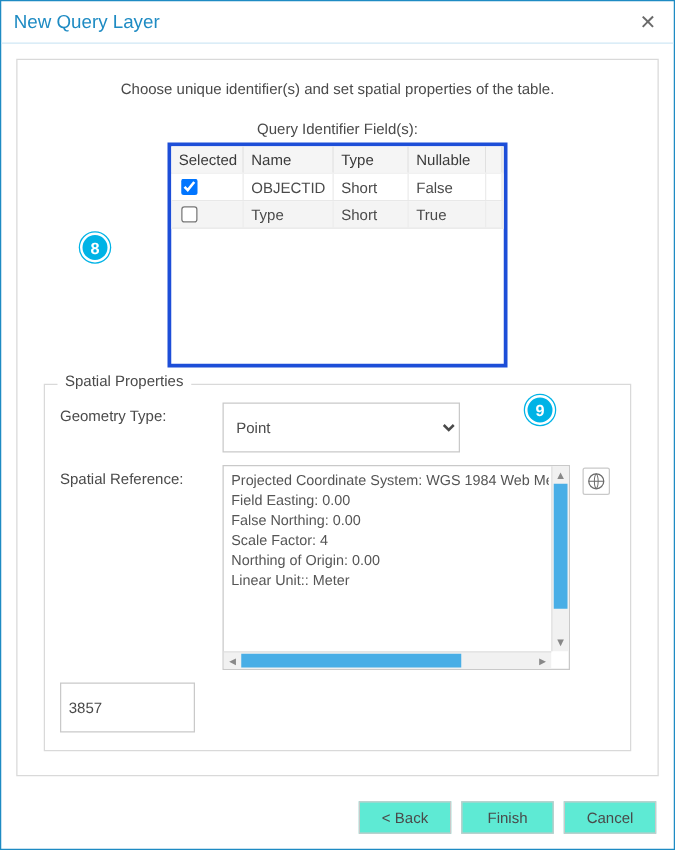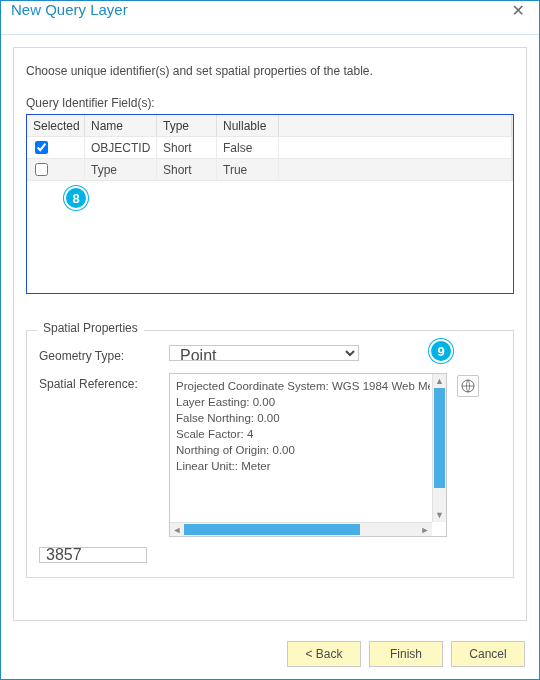--- a/index.html
+++ b/index.html
@@ -15,21 +15,21 @@
     height: 680px;
     border: 1px solid #1e8bc3;
     position: relative;
     display: flex;
     flex-direction: column;
   }
   .titlebar {
     height: 34px;
     border-bottom: 1px solid #cfe7f5;
     display: flex;
-    align-items: flex-start;
+    align-items: center;
     padding: 0 10px;
     color: #1e8bc3;
     font-size: 15px;
   }
   .titlebar .spacer { flex: 1; }
   .titlebar .close {
     font-size: 16px;
     color: #6a6a6a;
     cursor: pointer;
     padding: 0 4px;
@@ -40,25 +40,26 @@
     display: flex;
     flex-direction: column;
   }
   .inner-panel {
     flex: 1;
     border: 1px solid #d9d9d9;
     padding: 10px 12px 14px 12px;
     display: flex;
     flex-direction: column;
     position: relative;
+    align-items: center;
   }
   .instr { margin: 6px 0 18px 0; }
   .section-label { margin-bottom: 4px; }
   .grid {
-    border: 1px solid #1d4ed8;
+    border: 3px solid #1d4ed8;
     height: 180px;
     overflow: hidden;
     position: relative;
   }
   .grid-row {
     display: flex;
     height: 22px;
     align-items: center;
     border-bottom: 1px solid #e8e8e8;
     border-right: 1px solid #e8e8e8;
@@ -82,22 +83,22 @@
   .c-null { width: 62px; }
   .c-rest { flex: 1; }
   .grid-body .grid-row:nth-child(even) { background: #f4f4f4; }
   .grid-body .grid-row:nth-child(odd)  { background: #ffffff; }
   input[type=checkbox] {
     width: 13px; height: 13px; margin: 0 2px;
   }
 
   .fieldset {
     border: 1px solid #d9d9d9;
-    margin-top: 36px;
-    padding: 14px 28px 14px 12px;
+    margin-top: 13px;
+    padding: 14px 16px 14px 12px;
     position: relative;
   }
   .fieldset .legend {
     position: absolute;
     top: -10px;
     left: 10px;
     background: #fff;
     padding: 0 6px;
     color: #4a4a4a;
   }
@@ -105,22 +106,22 @@
     display: flex;
     align-items: flex-start;
     margin-bottom: 10px;
   }
   .form-row .lbl {
     width: 130px;
     padding-top: 4px;
   }
   select, input[type=text] {
     font-family: inherit;
-    font-size: 16px;
-    height: 16px;
+    font-size: 12px;
+    height: 40px;
     border: 1px solid #c9c9c9;
     background: #fff;
     padding: 0 6px;
     color: #4a4a4a;
   }
   .sref-box {
     width: 278px;
     height: 164px;
     border: 1px solid #c9c9c9;
     display: flex;
@@ -192,21 +193,21 @@
   .footer {
     display: flex;
     justify-content: flex-end;
     gap: 8px;
     padding: 8px 14px 12px 14px;
   }
   .btn {
     min-width: 74px;
     height: 26px;
     border: 1px solid #c9c9c9;
-    background: #fef9c3;
+    background: #5eead4;
     color: #4a4a4a;
     cursor: pointer;
     font-family: inherit;
     font-size: 12px;
     padding: 0 10px;
   }
 </style>
 </head>
 <body>
 
@@ -268,21 +269,21 @@
         </div>
 
         <div class="callout" style="top:8px; right:60px;">9</div>
 
         <div class="form-row">
           <div class="lbl">Spatial Reference:</div>
           <div class="sr-area">
             <div class="sref-box">
               <div class="sref-content" style="padding-right:16px;">
                 <div class="sref-line">Projected Coordinate System:  WGS 1984 Web Mercato</div>
-                <div class="sref-line">Layer Easting:  0.00</div>
+                <div class="sref-line">Field Easting:  0.00</div>
                 <div class="sref-line">False Northing:  0.00</div>
                 <div class="sref-line">Scale Factor:  4</div>
                 <div class="sref-line">Northing of Origin:  0.00</div>
                 <div class="sref-line">Linear Unit::  Meter</div>
                 <div class="sref-line"></div>
 
               </div>
               <div class="vscroll">
                 <div class="arrow">▲</div>
                 <div class="thumb" style="height:100px;"></div>

